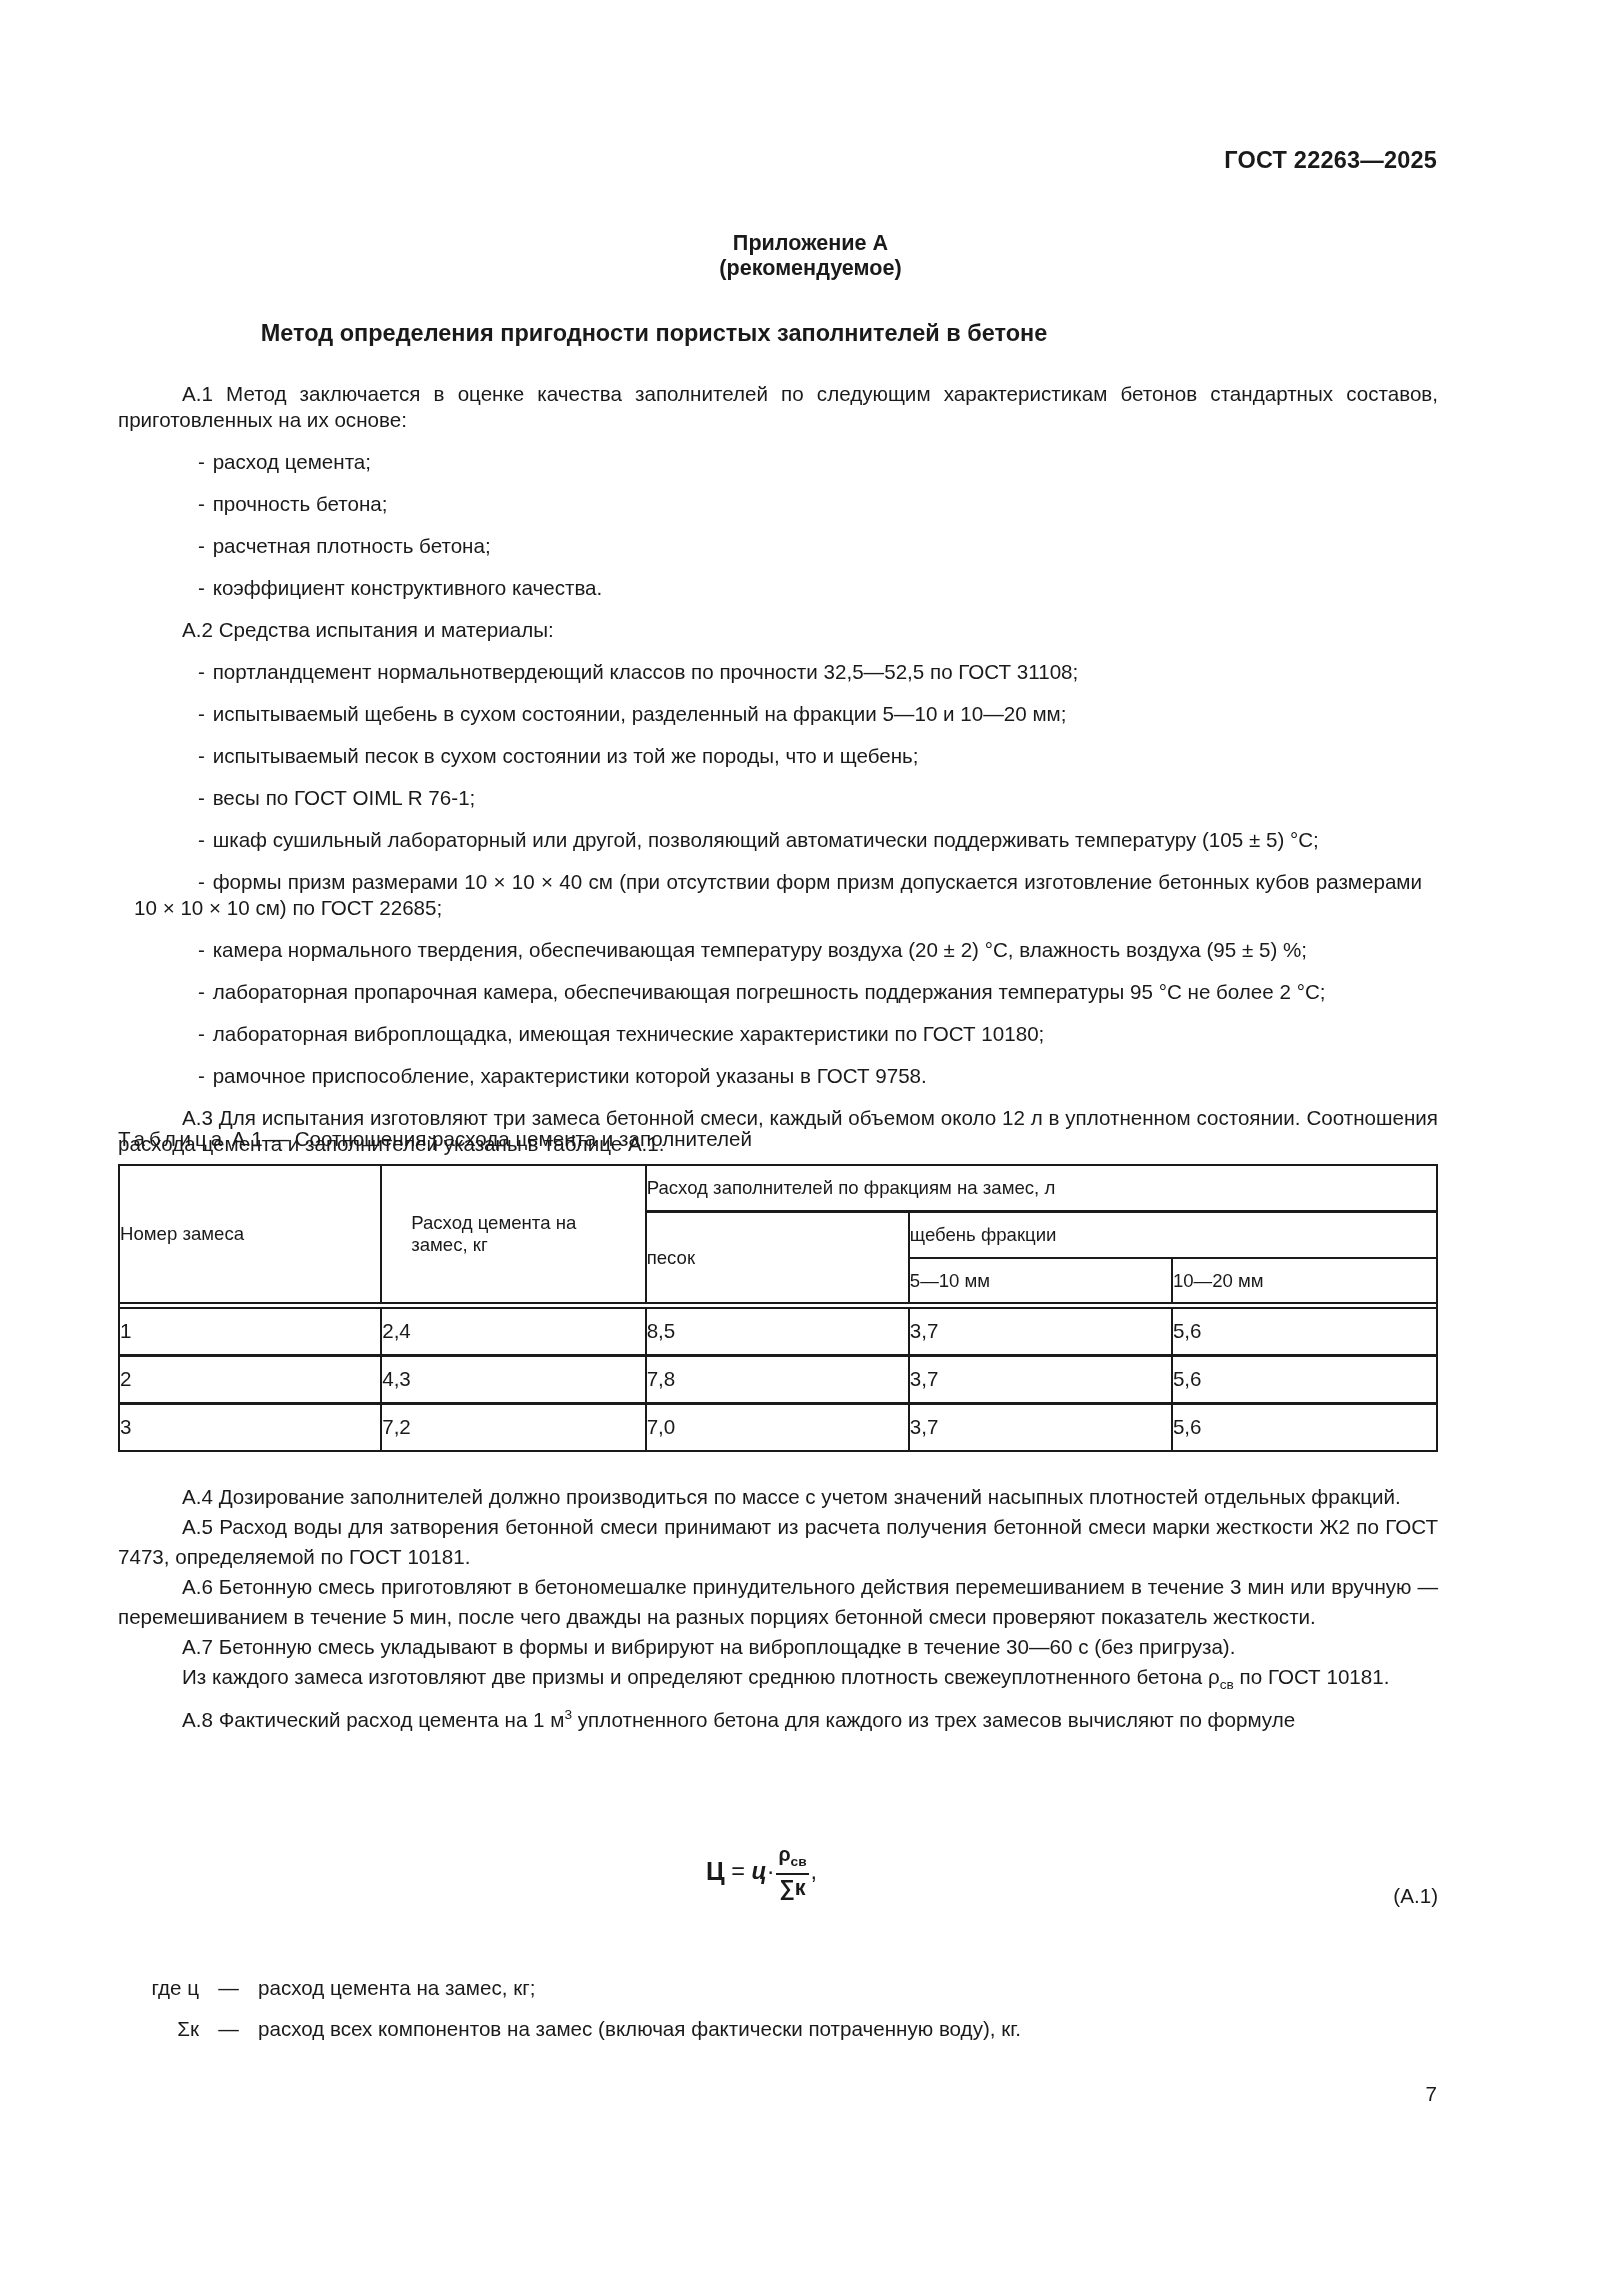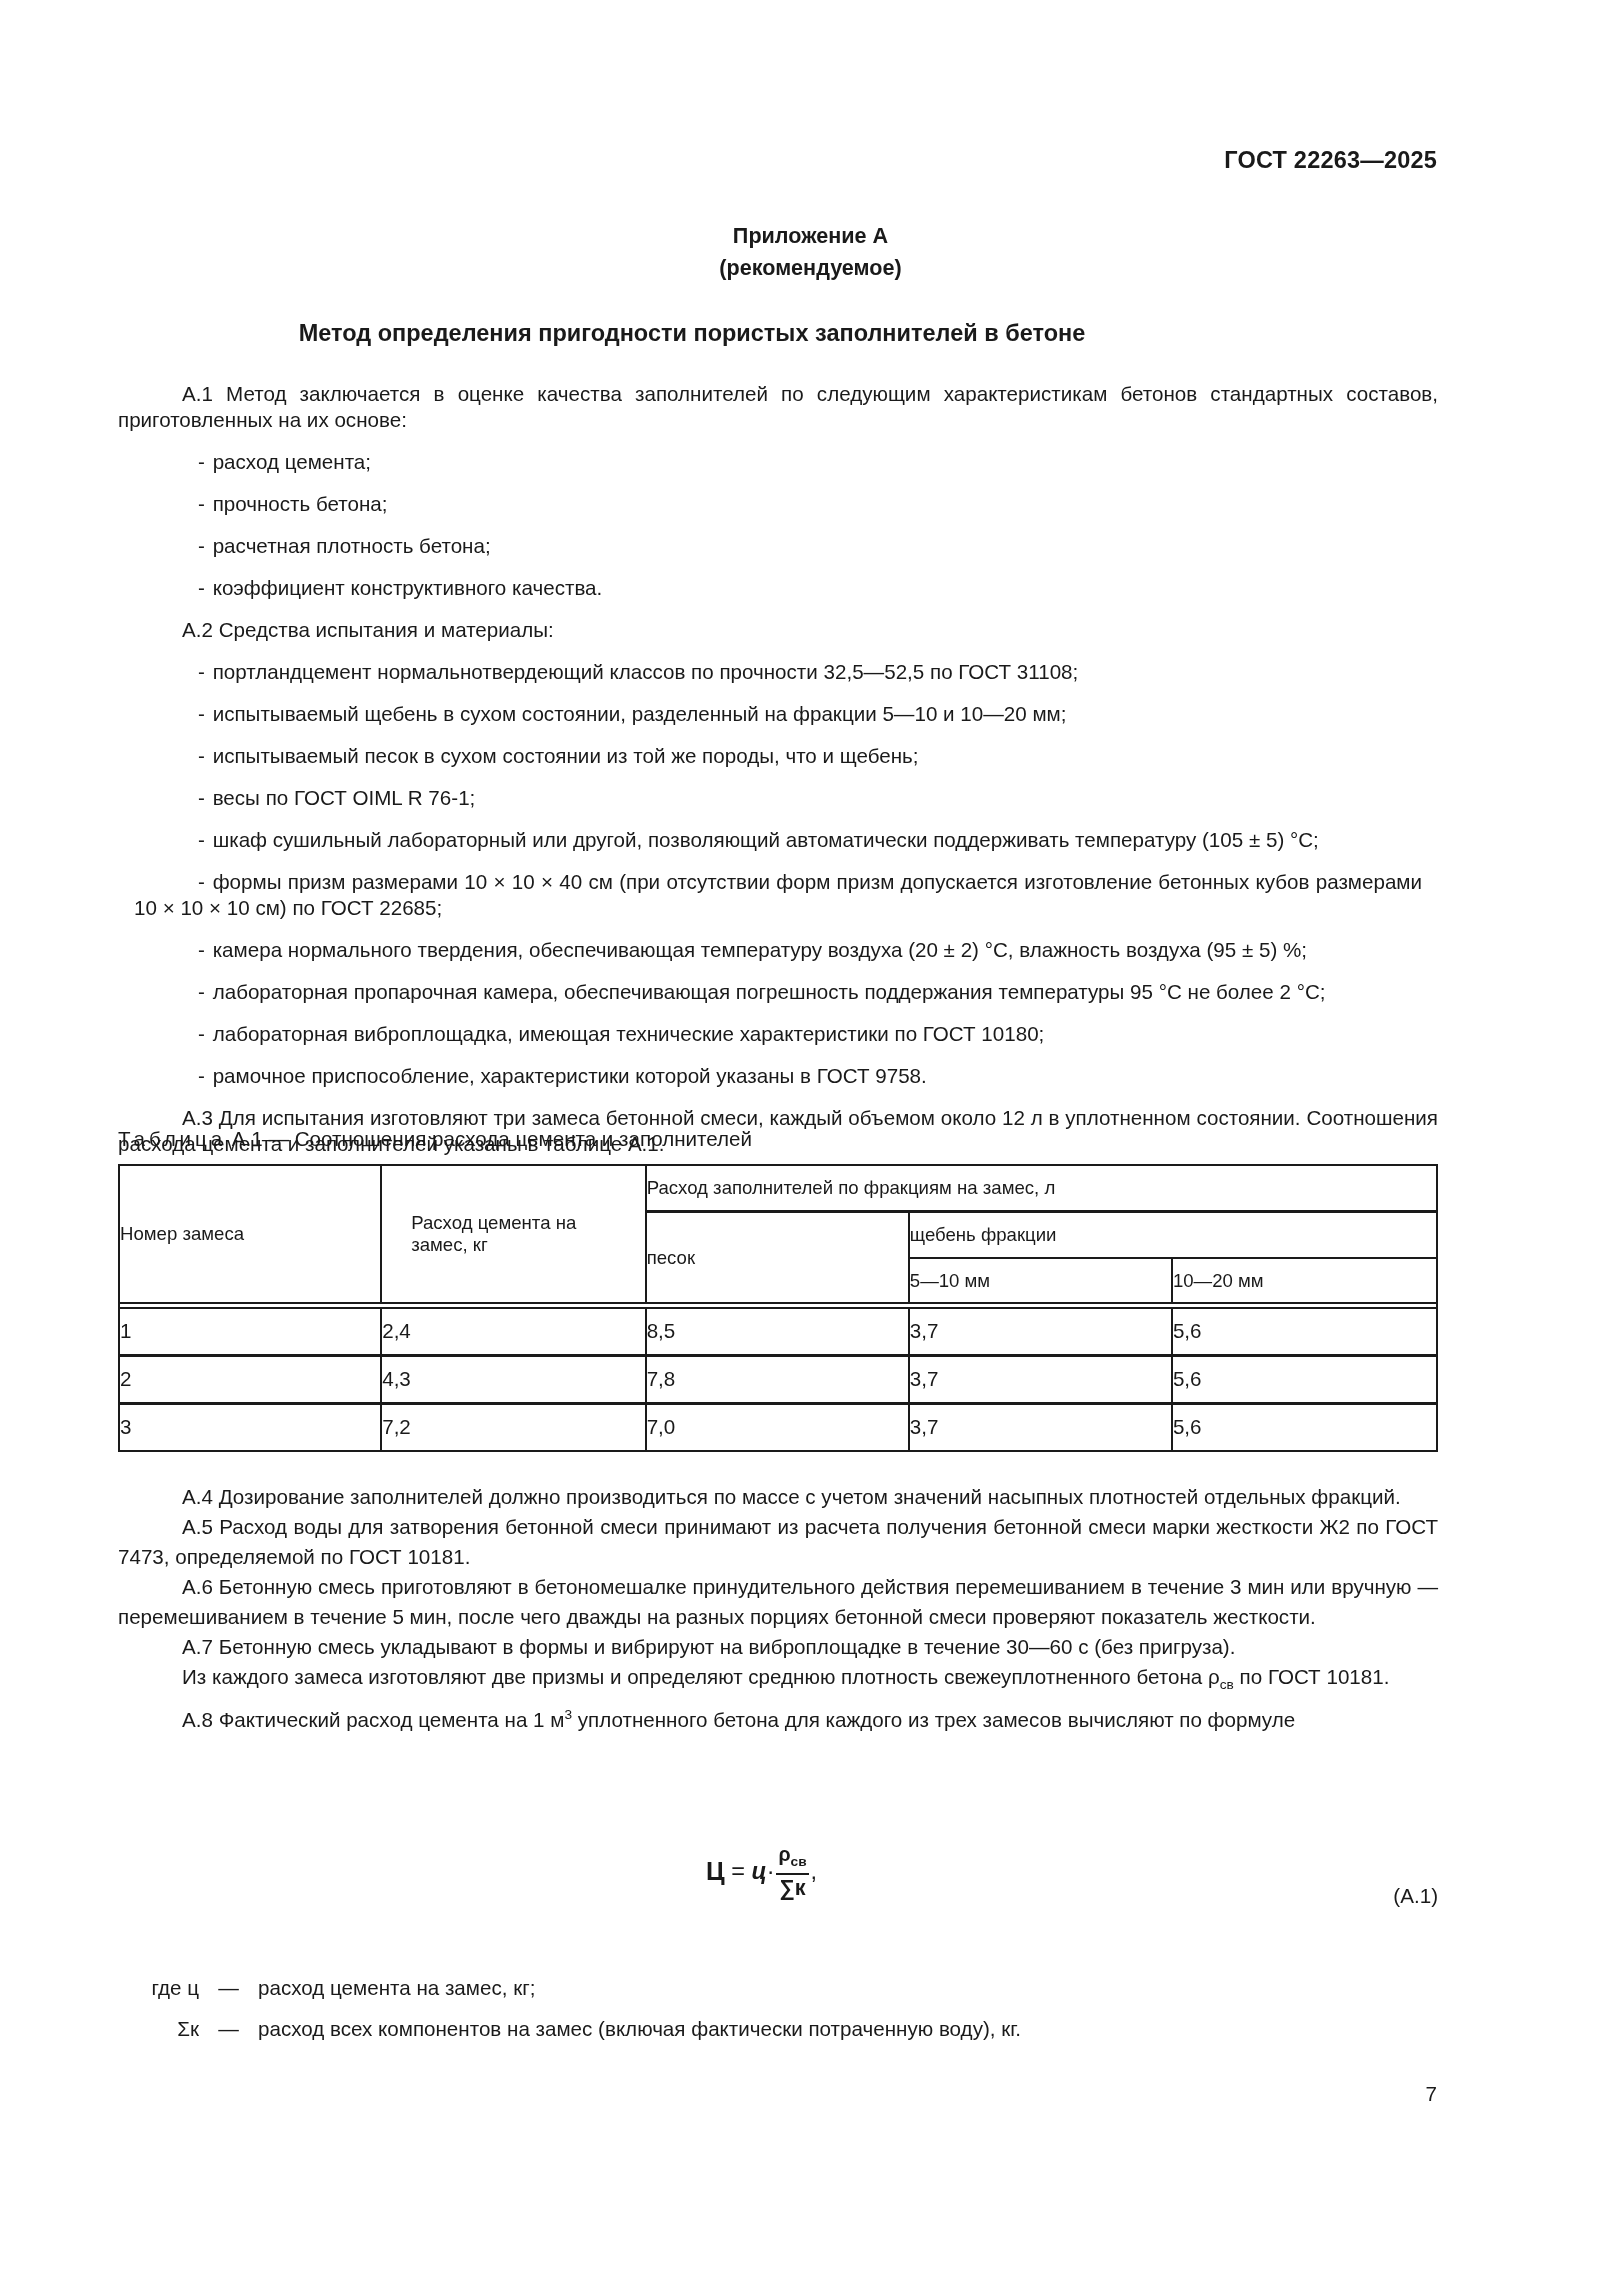--- a/index.html
+++ b/index.html
@@ -1,21 +1,21 @@
 <!DOCTYPE html>
 <html><head>
 <meta charset="utf-8">
 <style>
   html,body{margin:0;padding:0;background:#fff;}
   body{width:1621px;height:2293px;position:relative;overflow:hidden;
        font-family:"Liberation Sans",sans-serif;color:#1a1a1a;}
   .page{position:absolute;left:0;top:0;width:1621px;height:2293px;}
   .hdr{position:absolute;right:184px;top:147px;font-weight:bold;font-size:23.5px;letter-spacing:0.2px;}
   .annex{position:absolute;left:0;width:1621px;text-align:center;font-weight:bold;font-size:21.6px;}
-  .title{position:absolute;left:0;width:1308px;top:320px;text-align:center;font-weight:bold;font-size:23.5px;padding-left:38px;}
+  .title{position:absolute;left:0;width:1308px;top:320px;text-align:center;font-weight:bold;font-size:23.5px;}
   .body{position:absolute;left:118px;width:1320px;font-size:20.6px;line-height:26px;text-align:justify;}
   .p{margin:0;text-indent:64px;}
   .li{margin:16px;text-indent:64px;}
   .li .dash{margin-right:7.8px;}
   .caption{position:absolute;left:118px;top:1127px;font-size:20.6px;}
   .caption .sp{letter-spacing:3.9px;}
   table.tbl{position:absolute;left:118px;top:1164px;width:1320px;border-collapse:collapse;font-size:18.6px;}
   table.tbl td{border:2px solid #1a1a1a;text-align:left;vertical-align:middle;padding:0;}
   table.tbl tr.h1 td{height:44px;}
   table.tbl tr.h2 td{height:44px;}
@@ -36,21 +36,21 @@
   .pgnum{position:absolute;right:184px;top:2082px;font-size:20.6px;}
   sub,sup{font-size:13.7px;}
 </style>
 </head>
 <body>
 
 <div class="page">
 
   <div class="hdr">ГОСТ 22263—2025</div>
 
-  <div class="annex" style="top:223px">Приложение А</div>
+  <div class="annex" style="top:230px">Приложение А</div>
   <div class="annex" style="top:255px">(рекомендуемое)</div>
 
   <div class="title">Метод определения пригодности пористых заполнителей в бетоне</div>
 
   <div class="body" style="top:381px">
     <p class="p">А.1  Метод заключается в оценке качества заполнителей по следующим характеристикам бетонов стандартных составов, приготовленных на их основе:</p>
     <p class="li"><span class="dash">-</span><span>расход цемента;</span></p>
     <p class="li"><span class="dash">-</span><span>прочность бетона;</span></p>
     <p class="li"><span class="dash">-</span><span>расчетная плотность бетона;</span></p>
     <p class="li"><span class="dash">-</span><span>коэффициент конструктивного качества.</span></p>

